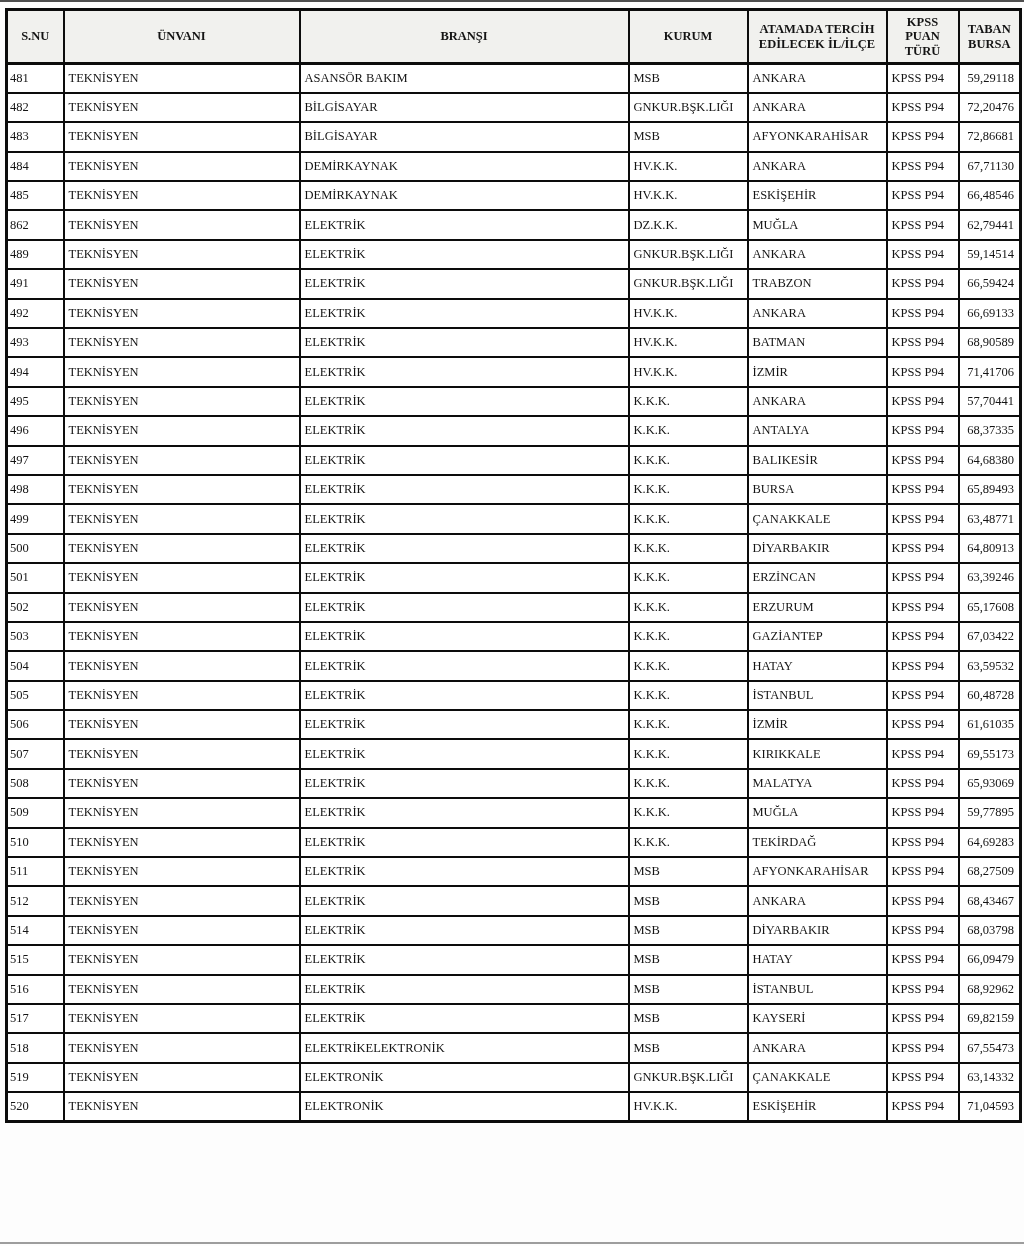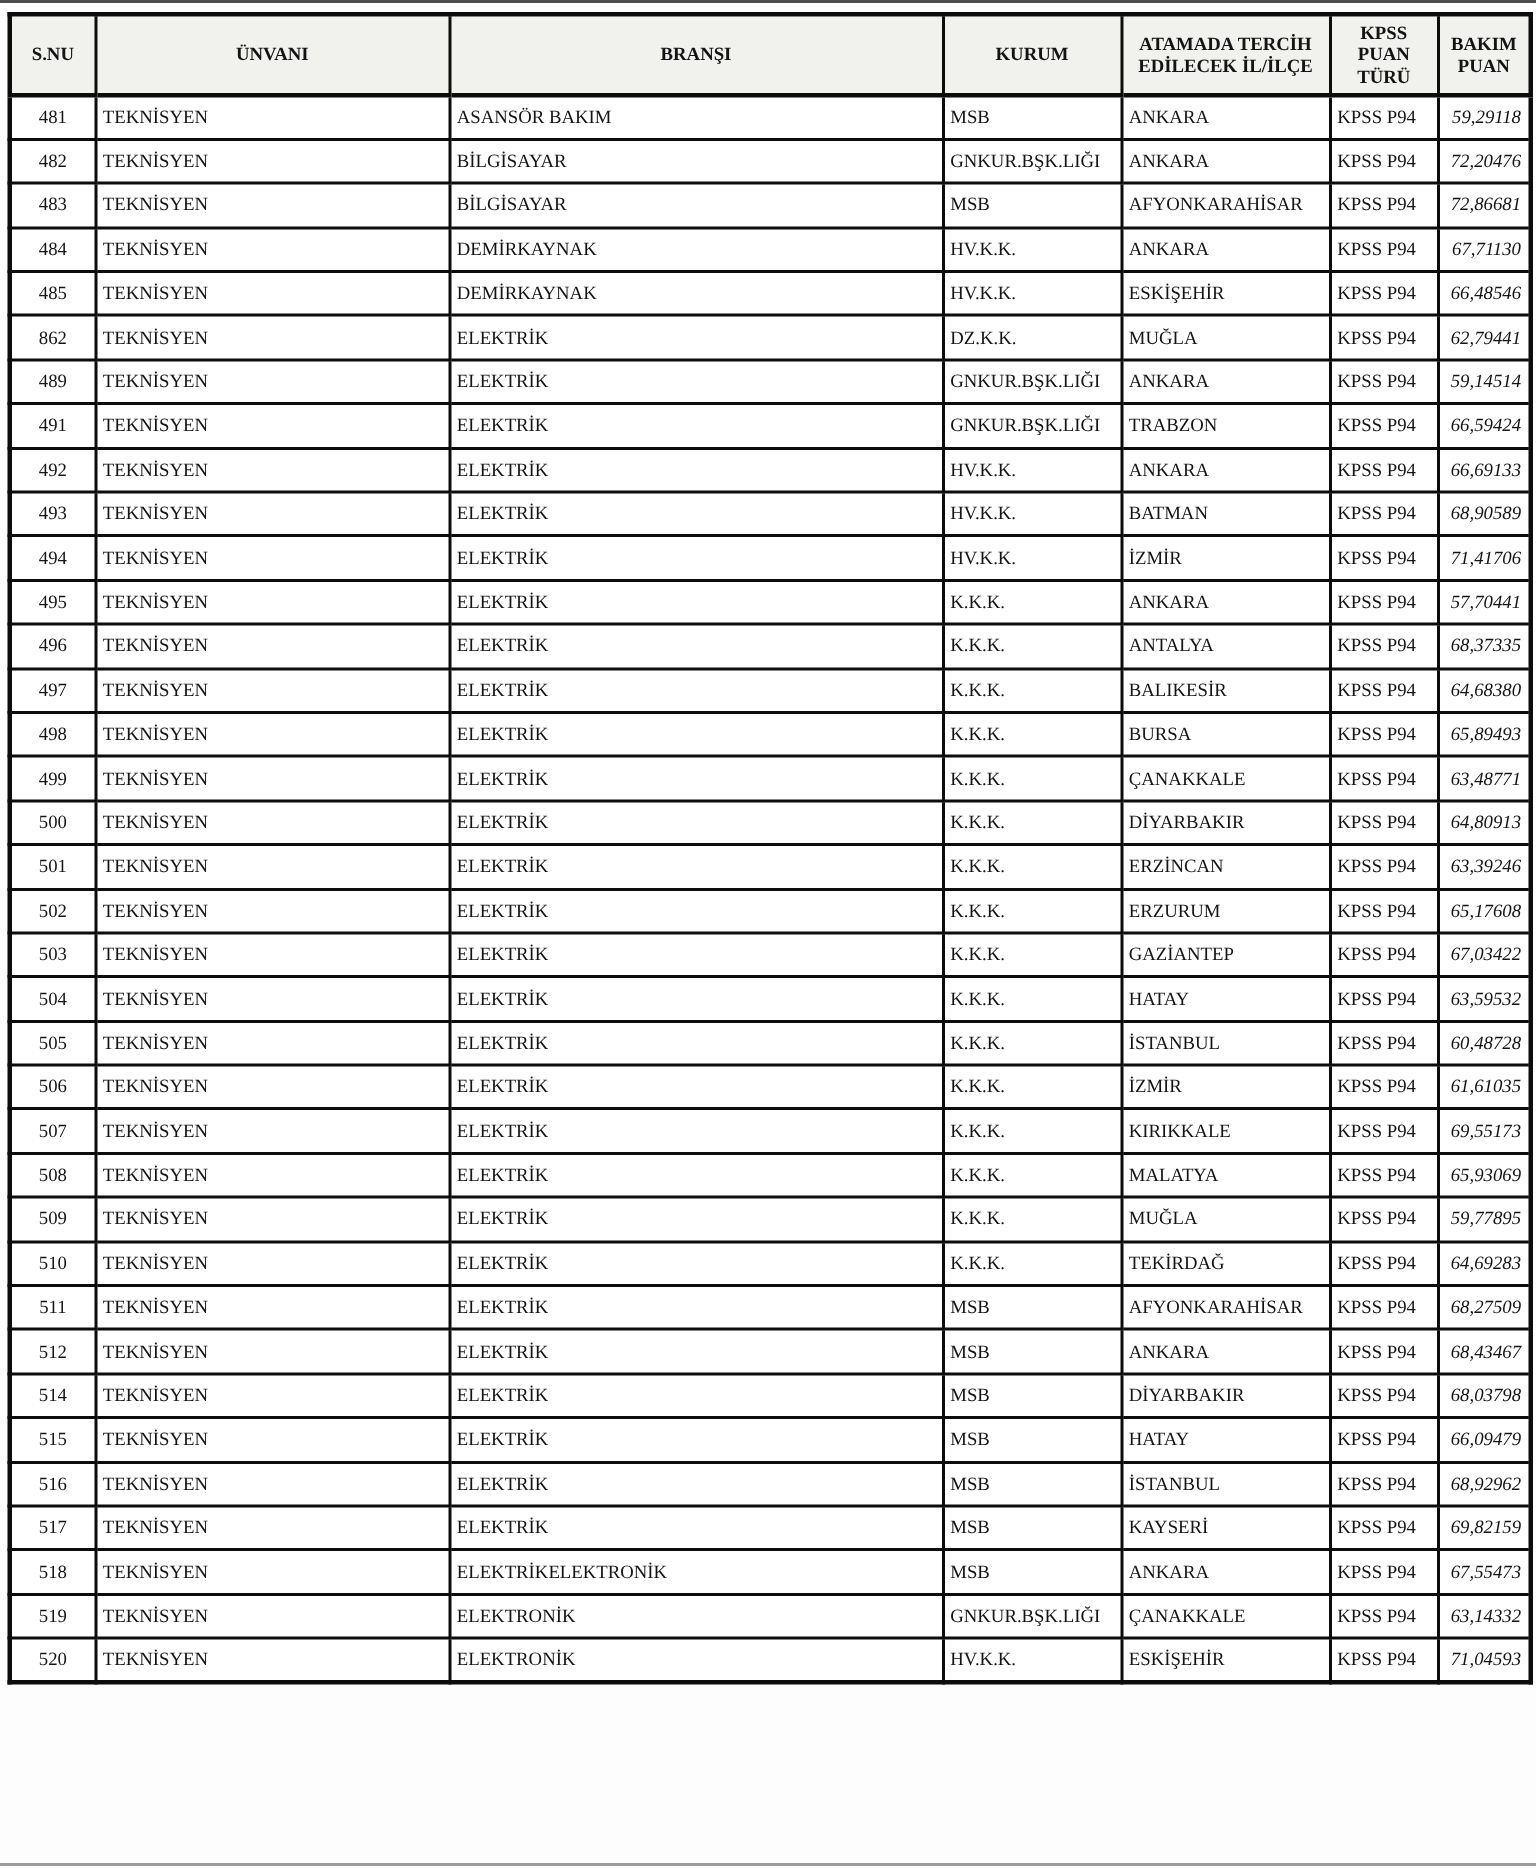--- a/index.html
+++ b/index.html
@@ -54,27 +54,27 @@
   }
 
   table.placement tbody td {
     height: 29.4px;
     background: #ffffff;
     font-size: 12.5px;
     vertical-align: middle;
     padding: 1px 4px;
     white-space: nowrap;
   }
-  table.placement tbody td.col-0 { text-align: center; padding: 1px 2px; margin-left: 48px; }
+  table.placement tbody td.col-0 { text-align: left; padding: 1px 2px; margin-left: 48px; }
   table.placement tbody td.col-1,
   table.placement tbody td.col-2,
   table.placement tbody td.col-3,
   table.placement tbody td.col-4,
   table.placement tbody td.col-5 { text-align: left; }
-  table.placement tbody td.col-6 { text-align: right; padding-right: 5px; font-style: italic; }
+  table.placement tbody td.col-6 { text-align: right; padding-right: 5px; }
 </style>
 </head>
 <body>
 
 <div class="page">
   <div class="page-rule-top"></div>
 
   <table class="placement">
     <colgroup>
       <col class="c0">
@@ -86,21 +86,21 @@
         <col class="c6">
     </colgroup>
     <thead>
       <tr>
         <th>S.NU</th>
         <th>ÜNVANI</th>
         <th>BRANŞI</th>
         <th>KURUM</th>
         <th>ATAMADA TERCİH EDİLECEK İL/İLÇE</th>
         <th>KPSS PUAN TÜRÜ</th>
-        <th>BAKIM PUAN</th>
+        <th>TABAN BURSA</th>
       </tr>
     </thead>
     <tbody>
         <tr>
           <td class="col-0">481</td>
           <td class="col-1">TEKNİSYEN</td>
           <td class="col-2">ASANSÖR BAKIM</td>
           <td class="col-3">MSB</td>
           <td class="col-4">ANKARA</td>
           <td class="col-5">KPSS P94</td>

